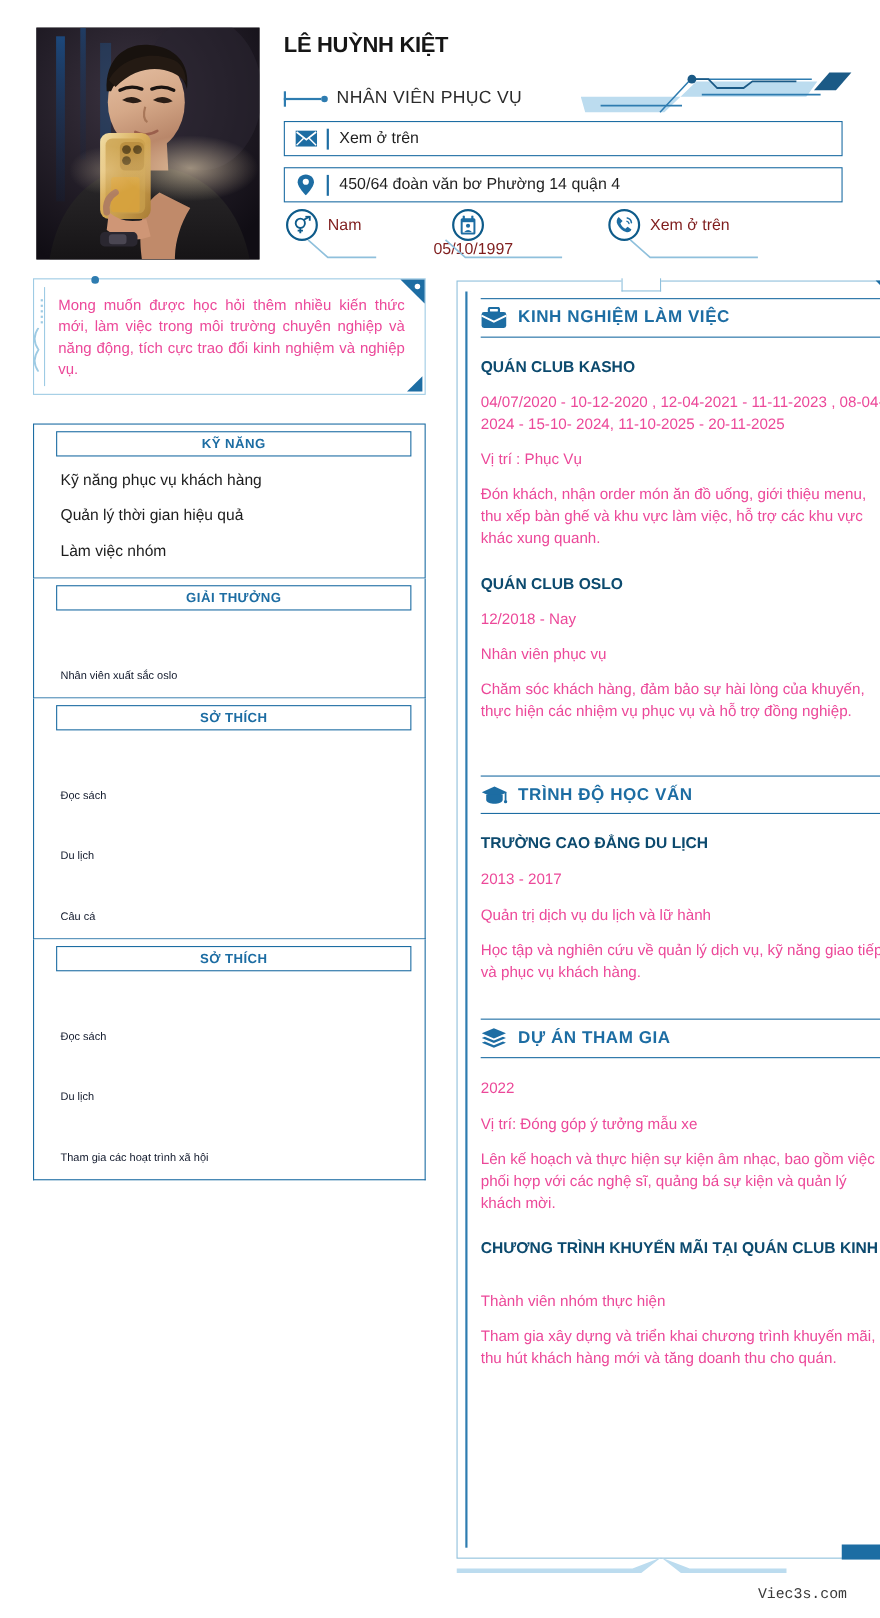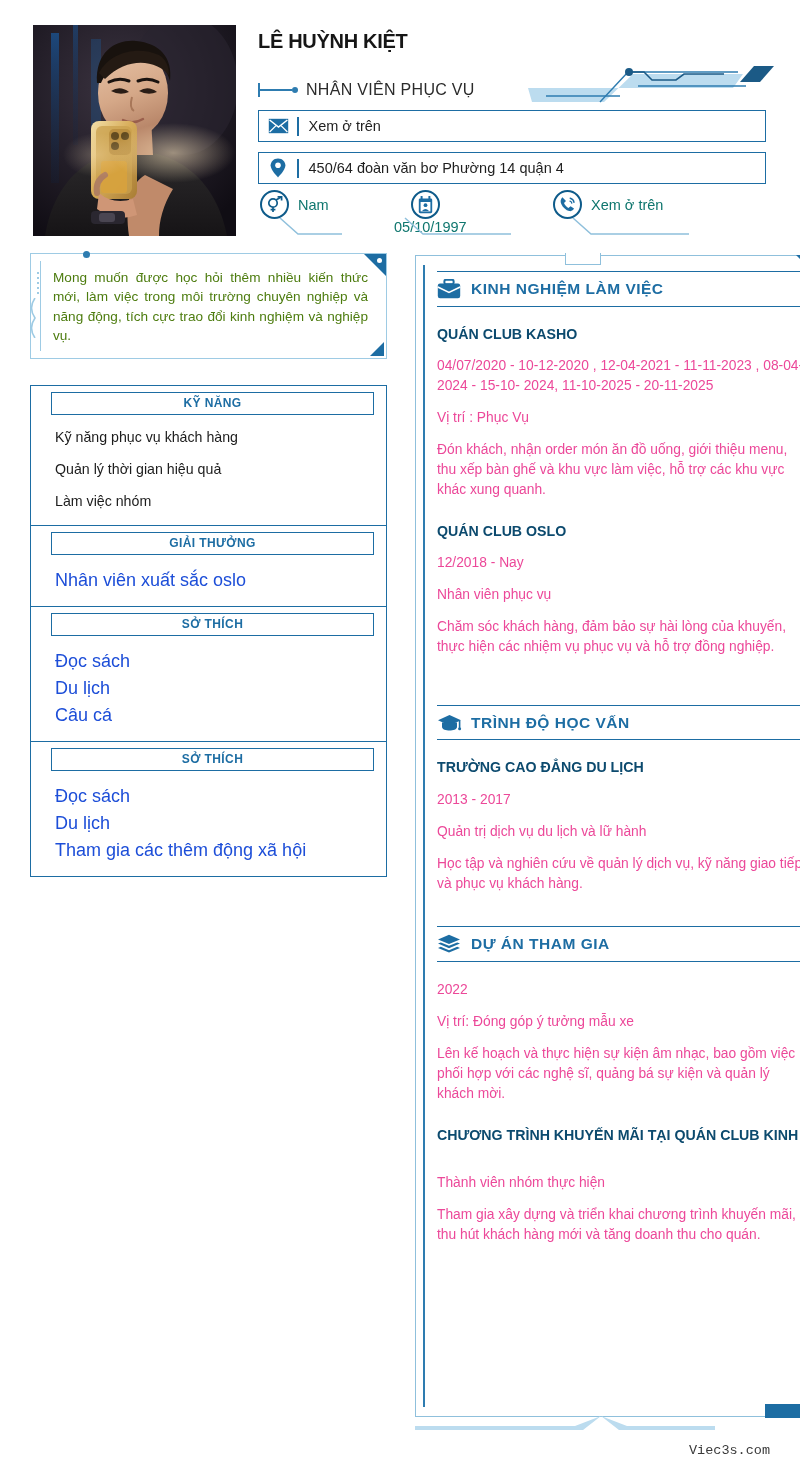--- a/index.html
+++ b/index.html
@@ -73,38 +73,38 @@
   .cb-text { padding-left: 10px; font-size: 14.5px; color: #1f1f1f; white-space: nowrap; }
 
   
   .mini { position: absolute; display: flex; align-items: center; }
   .mini .circ {
     width: 29px; height: 29px; border-radius: 50%;
     border: 2px solid #0e5b8a;
     display: flex; align-items: center; justify-content: center;
     flex: 0 0 auto; background: #fff;
   }
-  .mini .mtext { margin-left: 9px; font-size: 14.5px; color: #0f766e; white-space: nowrap; }
+  .mini .mtext { margin-left: 9px; font-size: 14.5px; color: #7f1d1d; white-space: nowrap; }
   .mini-diag { position: absolute; }
 
   
   .left-col { position: absolute; left: 30px; top: 253px; width: 357px; }
 
   .objective {
     position: relative;
     border: 1.3px solid #9ecbe4;
     padding: 14px 18px 13px 22px;
     background: #fff;
   }
   .objective .inner-l {
     position: absolute; left: 9px; top: 7px; bottom: 7px; width: 1.3px;
     background: #9ecbe4;
   }
   .obj-text {
-    font-size: 13.6px; line-height: 1.42; text-align: justify; color: #4d7c0f;
+    font-size: 13.6px; line-height: 1.42; text-align: justify; color: #ec4899;
   }
   .corner-tr {
     position: absolute; right: 0; top: 0;
     width: 0; height: 0;
     border-top: 22px solid #1d6da3;
     border-left: 22px solid transparent;
   }
   .corner-tr-dot {
     position: absolute; right: 4px; top: 4px;
     width: 5px; height: 5px; border-radius: 50%; background: #ffffff;
@@ -141,21 +141,21 @@
     border: 1.3px solid #1d6da3;
     text-align: center;
     font-size: 12px; font-weight: bold;
     color: #1d6da3;
     letter-spacing: 0.4px;
     padding: 3px 0 4px;
   }
   .panel-body { padding: 14px 20px 14px 24px; }
   .skill-item { font-size: 14.2px; color: #1c1c1c; margin-bottom: 16px; }
   .skill-item:last-child { margin-bottom: 2px; }
-  .plain-line { font-size: 18px; color: #1d4ed8; line-height: 1.5; }
+  .plain-line { font-size: 10px; color: #0f172a; line-height: 1.5; margin-top: 40px; }
   .panel-body.tight { padding-top: 12px; padding-bottom: 12px; }
 
   
   .right-col {
     position: absolute; left: 415px; top: 255px;
     width: 411px; height: 1162px;
   }
   .rc-frame {
     position: absolute; inset: 0;
     border: 1.6px solid #8fc0dc;
@@ -438,21 +438,21 @@
       </div>
     </div>
 
     <div class="panel">
       <div class="panel-title-wrap">
         <div class="panel-title">SỞ THÍCH</div>
       </div>
       <div class="panel-body tight">
         <div class="plain-line">Đọc sách</div>
         <div class="plain-line">Du lịch</div>
-        <div class="plain-line">Tham gia các thêm động xã hội</div>
+        <div class="plain-line">Tham gia các hoạt trình xã hội</div>
       </div>
     </div>
   </div>
 
   <div class="right-col">
     <div class="rc-frame"></div>
     <div class="rc-inner-rail"></div>
     <div class="rc-notch-top"></div>
     <div class="rc-corner-tr"></div>
     <svg class="rc-corner-br" viewBox="0 0 62 62">

